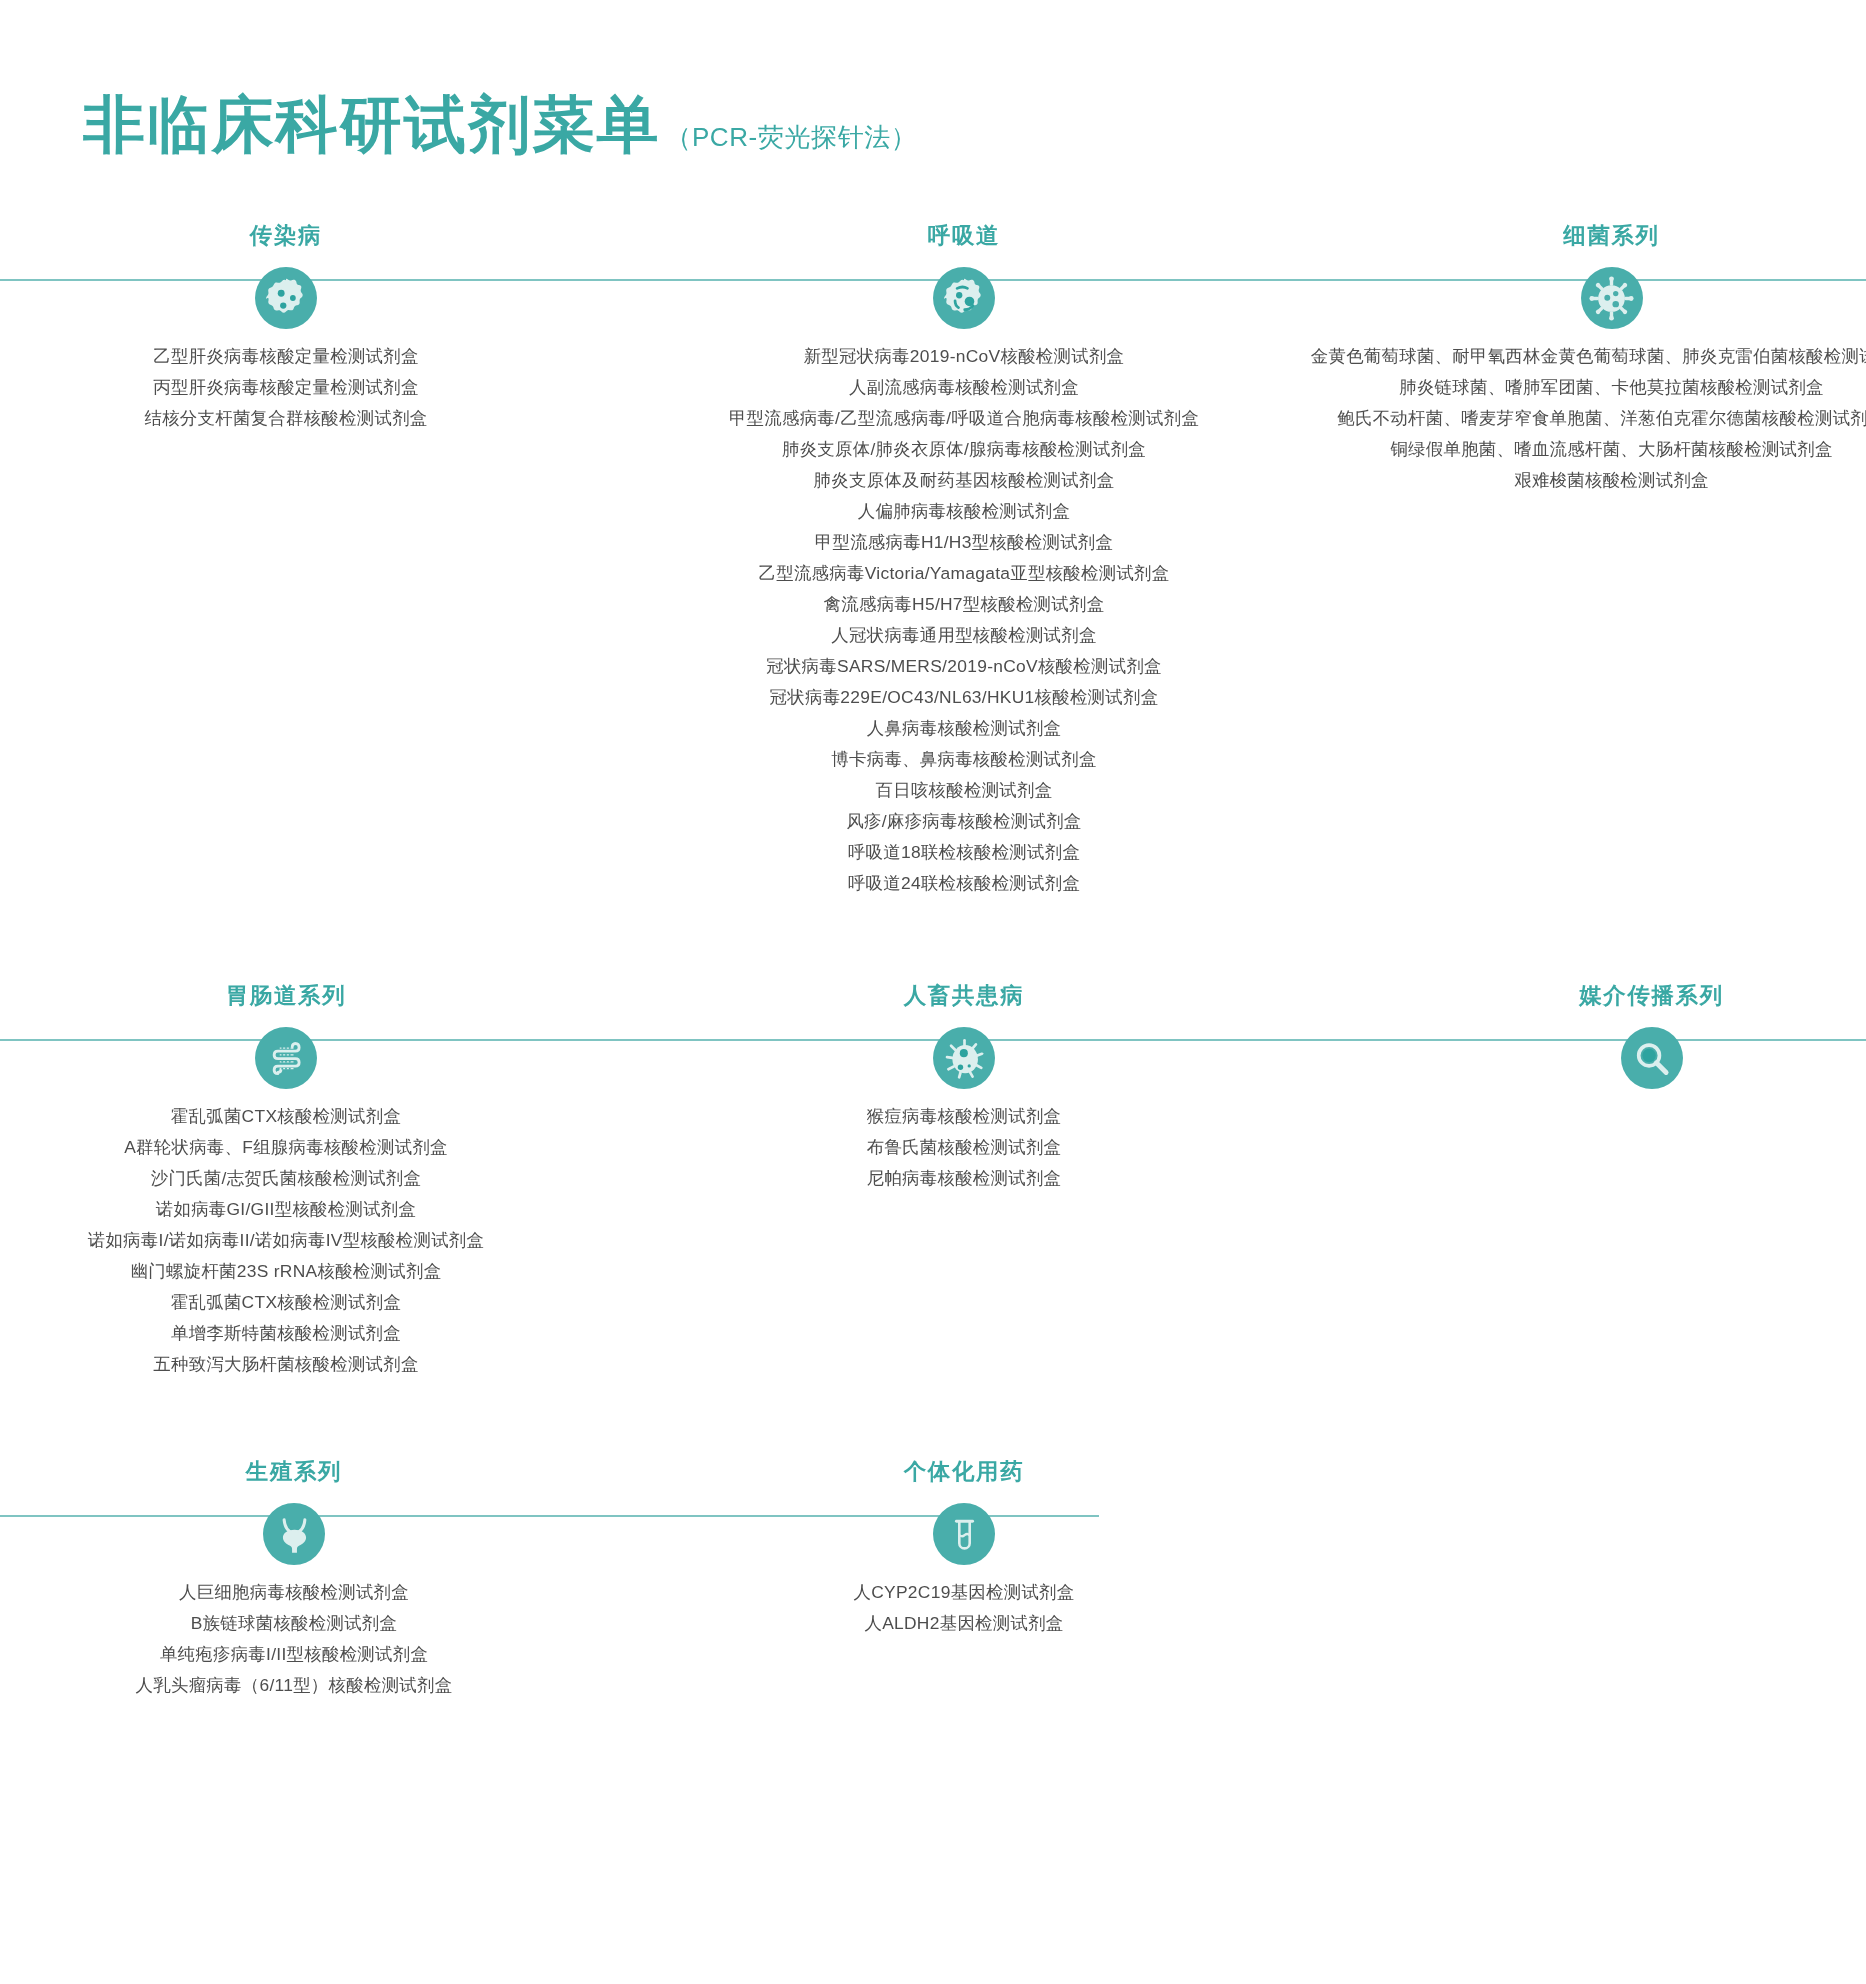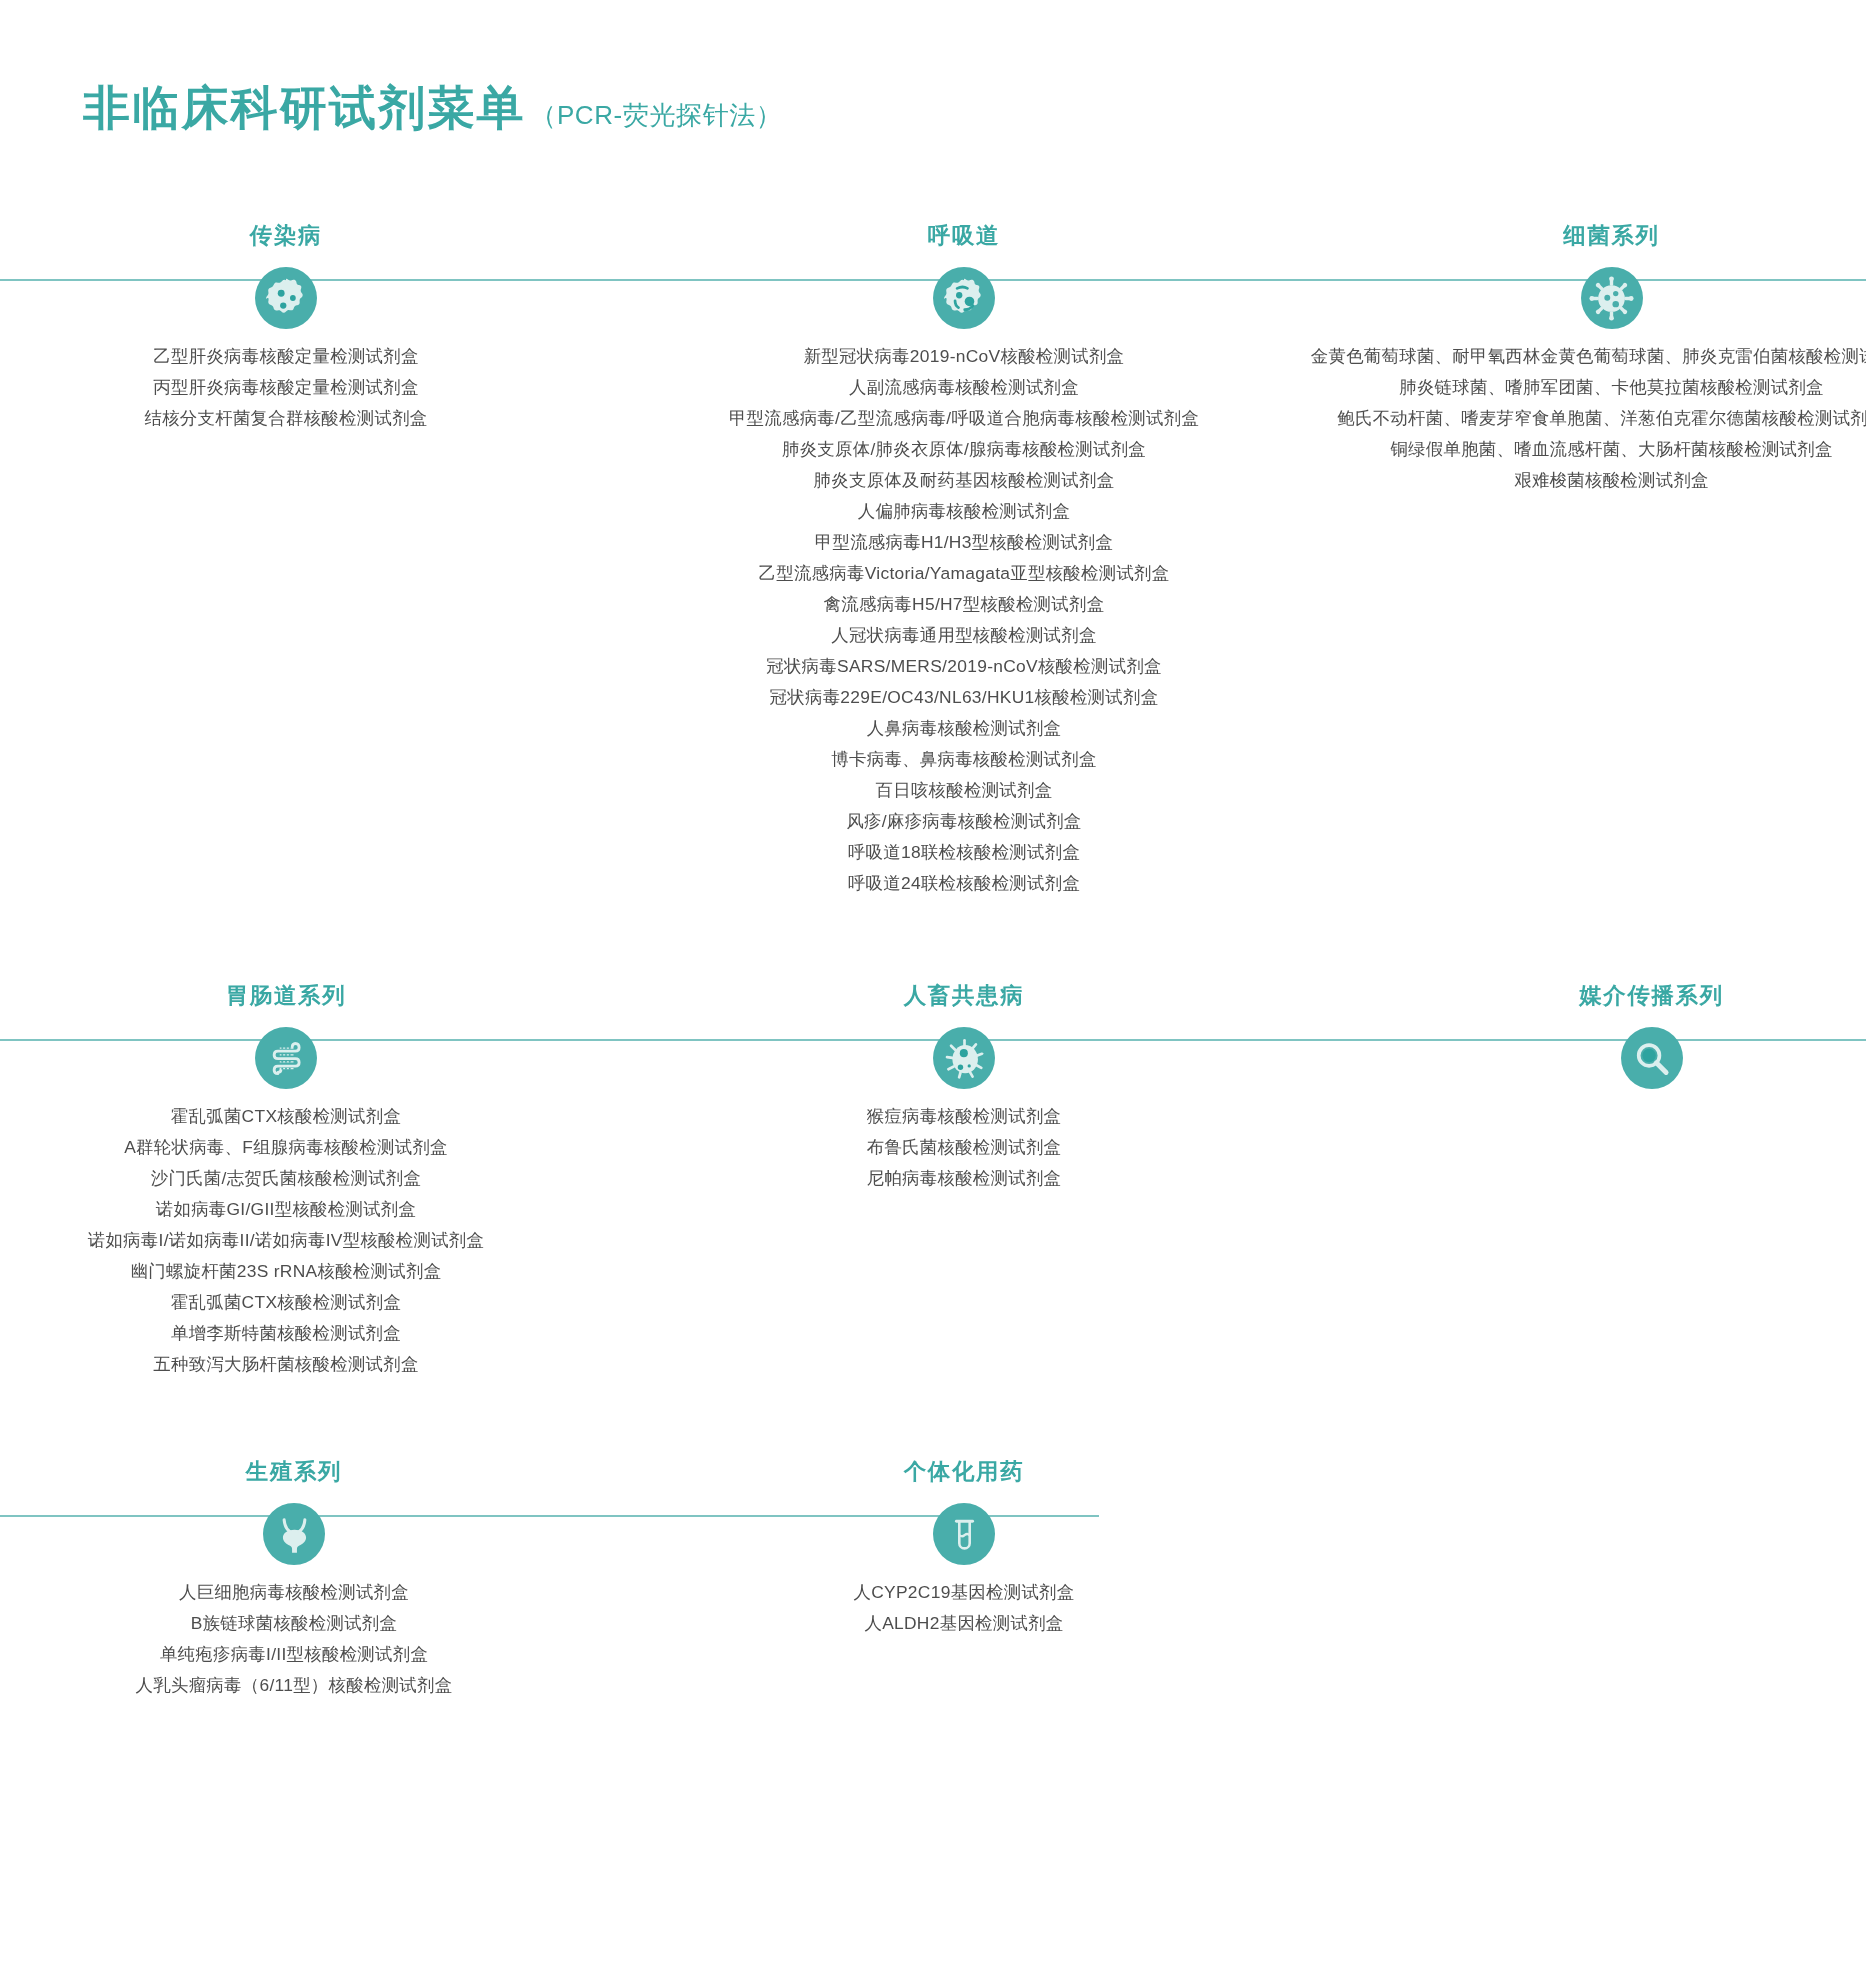--- a/index.html
+++ b/index.html
@@ -18,25 +18,26 @@
 
   
   .title-block {
     position: absolute;
     left: 83px;
     top: 84px;
     display: flex;
     align-items: baseline;
   }
   .title-main {
-    font-size: 47px;
+    font-size: 62px;
     font-weight: bold;
     color: #3aa8a4;
     letter-spacing: 2.2px;
     line-height: 1;
+    margin-top: 10px;
   }
   .title-sub {
     font-size: 26px;
     color: #3aa8a4;
     letter-spacing: 0.6px;
     margin-left: 4.5px;
     line-height: 1;
     text-align: center;
   }
 

